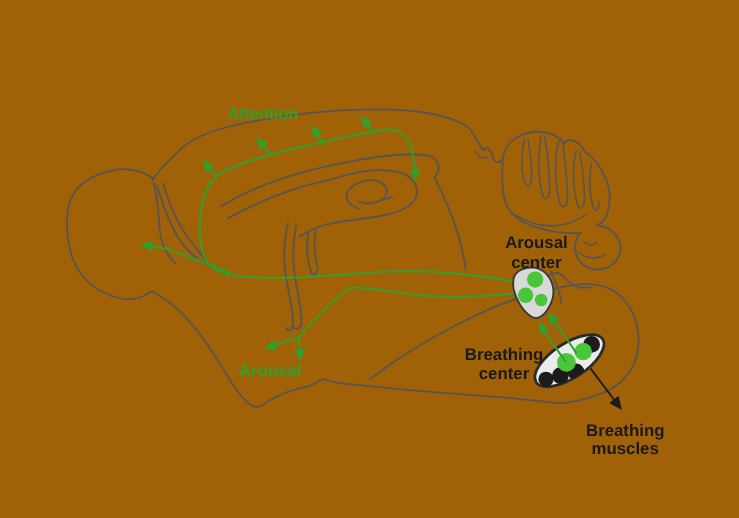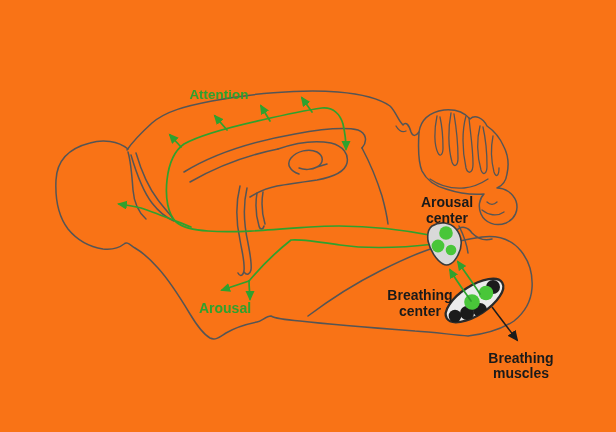--- a/index.html
+++ b/index.html
@@ -1,16 +1,16 @@
 <!DOCTYPE html>
 <html><head>
 <meta charset="utf-8">
 <style>
   html,body{margin:0;padding:0;background:#ffffff;}
-  #stage{position:relative;width:616px;height:432px;background:#f97316;overflow:hidden;}
+  #stage{position:relative;width:616px;height:432px;background:#a16207;overflow:hidden;}
   svg{display:block;}
   text{font-family:"Liberation Sans", sans-serif;font-weight:bold;}
   .lbl-black{font-size:14px;}
   .lbl-green-sm{font-size:13.5px;}
   .lbl-green{font-size:14px;}
 </style>
 </head>
 <body>
 
 <div id="stage">

